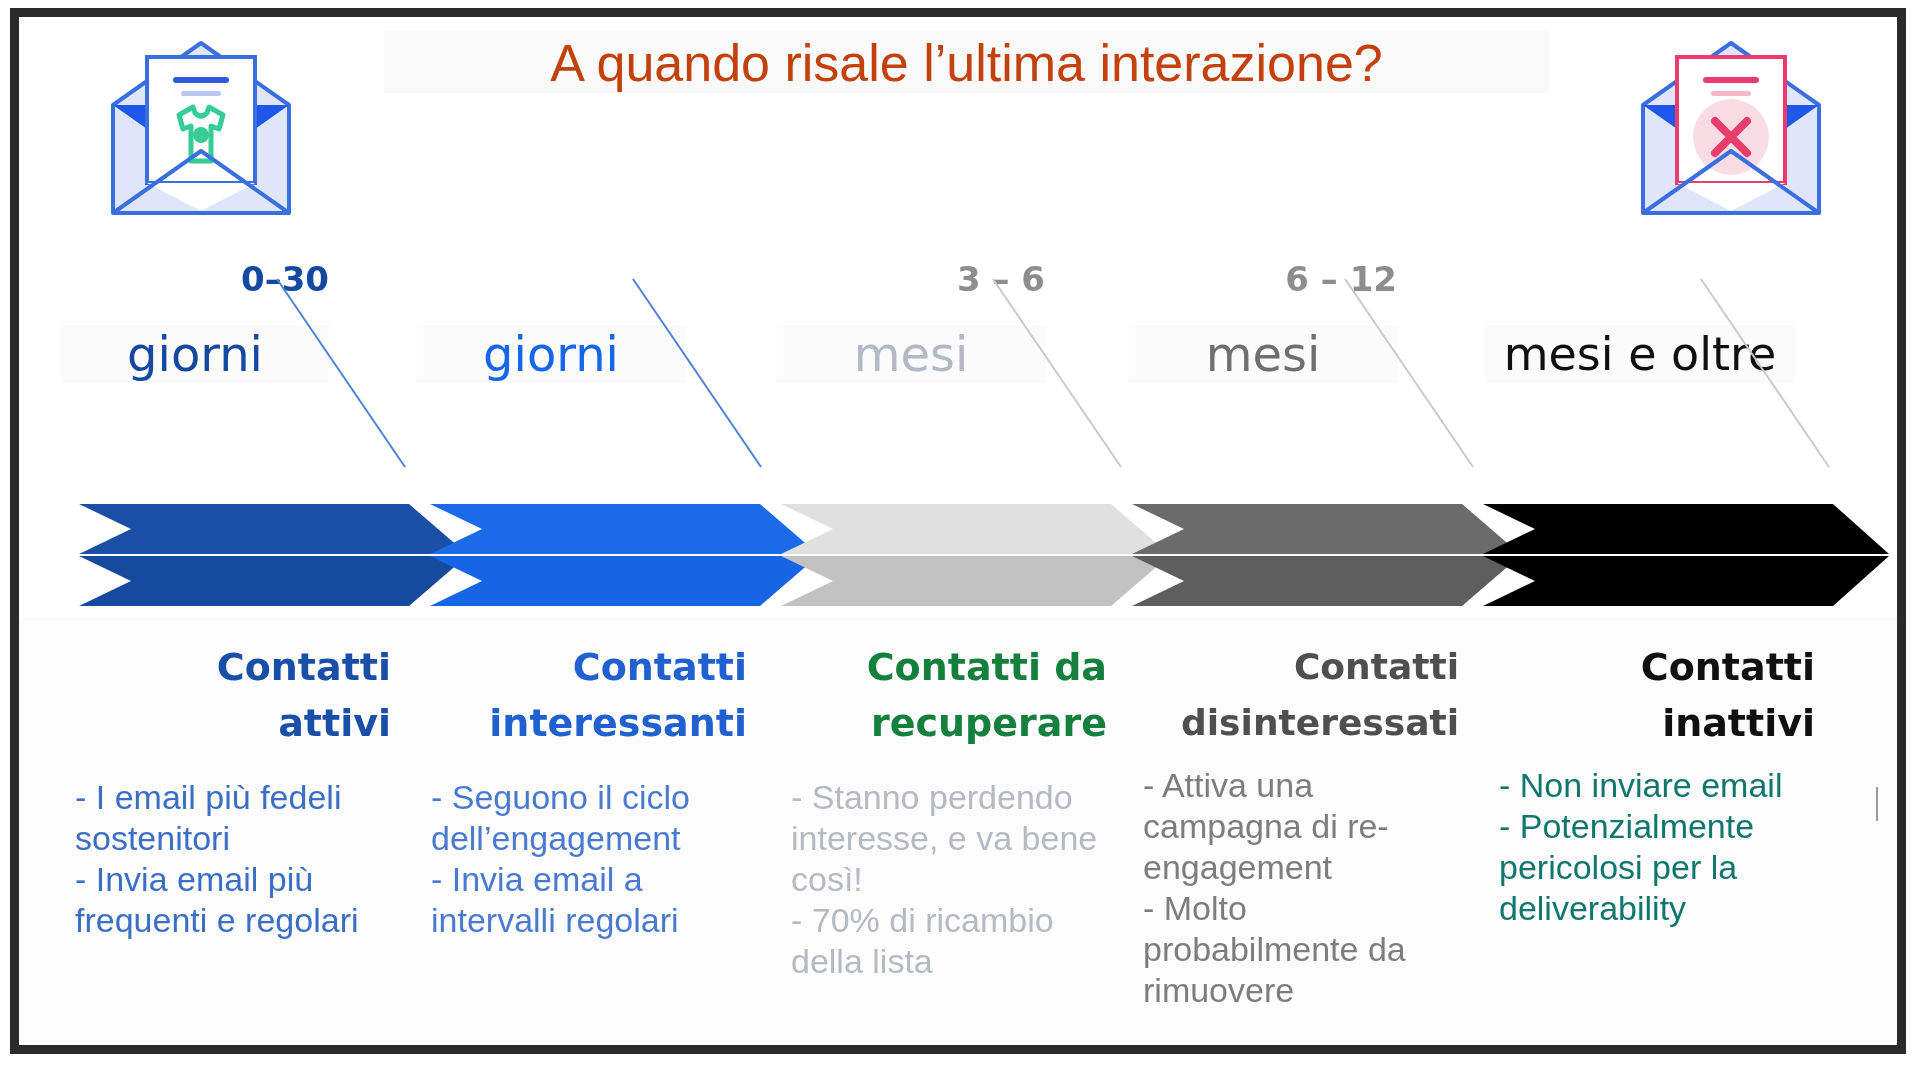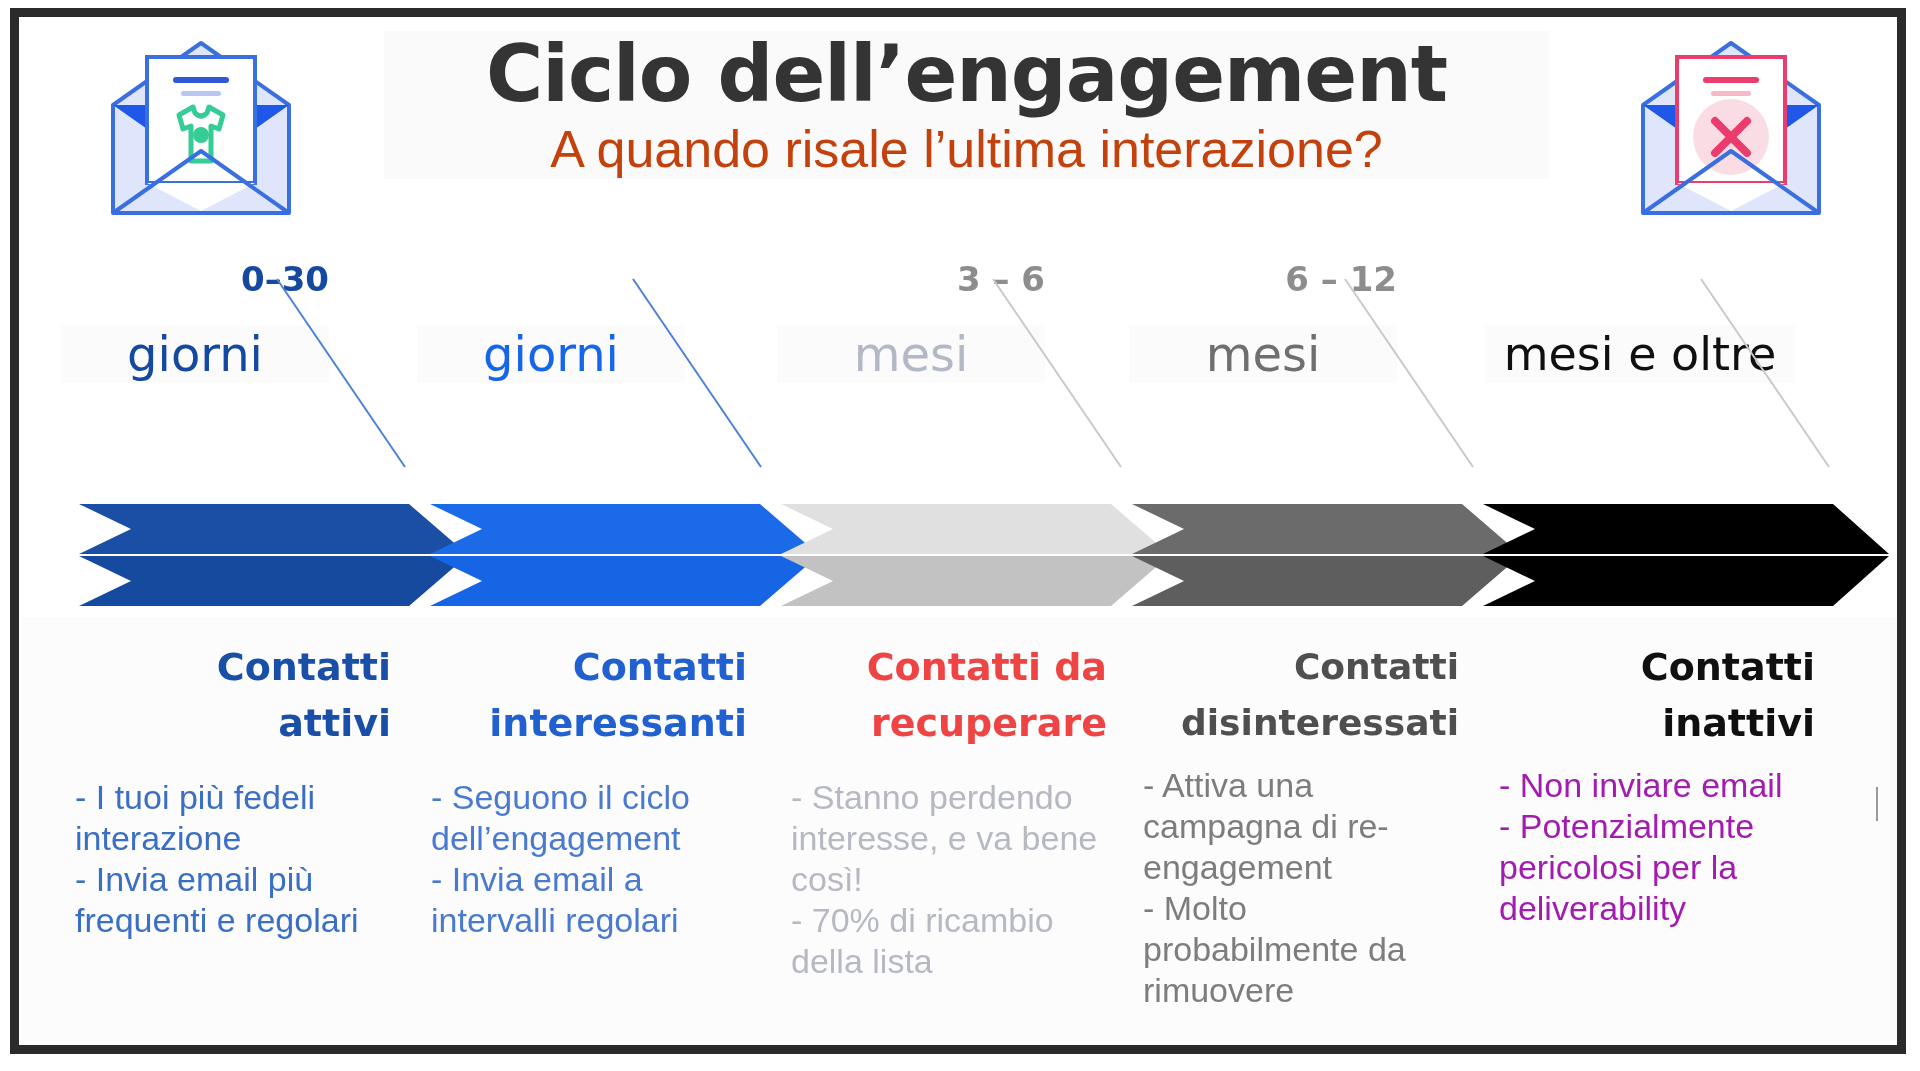--- a/index.html
+++ b/index.html
@@ -217,21 +217,20 @@
         <path d="M46 148 L100 176 L154 148" fill="#ffffff" stroke="none"></path>
         <rect x="72" y="42" width="56" height="6" rx="3" fill="#2f57d8"></rect>
         <rect x="80" y="56" width="40" height="5" rx="2.5" fill="#b9c6f2"></rect>
         <path d="M78 80 L92 72 L94 78 Q100 84 106 78 L108 72 L122 80 L118 94 L110 91 L110 126 L90 126 L90 91 L82 94 Z" fill="none" stroke="#36cc96" stroke-width="5" stroke-linejoin="round"></path>
         <circle cx="100" cy="100" r="8" fill="#36cc96"></circle>
         <path d="M12 178 L100 116 L188 178" fill="none" stroke="#3a6fe0" stroke-width="4" stroke-linejoin="round"></path>
       </svg>
     </div>
 
     <div class="title-block">
-      <div class="title">Ciclo dell’engagement</div>
       <div class="subtitle">A quando risale l’ultima interazione?</div>
     </div>
 
     <div class="mail-icon right">
       <svg viewBox="0 0 200 185" xmlns="http://www.w3.org/2000/svg">
         <path d="M12 70 L100 8 L188 70 L188 178 L12 178 Z" fill="#dfe6fb" stroke="#3a6fe0" stroke-width="4" stroke-linejoin="round"></path>
         <path d="M12 70 L100 132 L188 70" fill="#1f58e8" stroke="none"></path>
         <rect x="46" y="22" width="108" height="126" fill="#ffffff" stroke="#eb3c6e" stroke-width="4"></rect>
         <path d="M46 148 L100 176 L154 148" fill="#ffffff" stroke="none"></path>
         <rect x="72" y="42" width="56" height="6" rx="3" fill="#eb3c6e"></rect>
@@ -340,48 +339,48 @@
         </div>
       </div>
     </div>
   </div>
 
   <div class="body-area">
 
     <div class="col c0">
       <div class="col-head" style="color:#1a4fa8">Contatti
 attivi</div>
-      <div class="col-body" style="color:#3a6fc4">- I tuoi più fedeli interazione
+      <div class="col-body" style="color:#3a6fc4">- I email più fedeli sostenitori
 - Invia email più frequenti e regolari</div>
     </div>
 
     <div class="col c1">
       <div class="col-head" style="color:#2060cf">Contatti
 interessanti</div>
       <div class="col-body" style="color:#4a7ad0">- Seguono il ciclo dell’engagement
 - Invia email a intervalli regolari</div>
     </div>
 
     <div class="col c2">
-      <div class="col-head" style="color:#ef4444">Contatti da
+      <div class="col-head" style="color:#15803d">Contatti da
 recuperare</div>
       <div class="col-body" style="color:#b6b9c2">- Stanno perdendo interesse, e va bene così!
 - 70% di ricambio della lista</div>
     </div>
 
     <div class="col c3">
       <div class="col-head" style="color:#4f4f4f">Contatti
 disinteressati</div>
       <div class="col-body" style="color:#7d7d7d">- Attiva una campagna di re-engagement
 - Molto probabilmente da rimuovere</div>
     </div>
 
     <div class="col c4">
       <div class="col-head" style="color:#101010">Contatti
 inattivi</div>
-      <div class="col-body" style="color:#a21caf">- Non inviare email
+      <div class="col-body" style="color:#0f766e">- Non inviare email
 - Potenzialmente pericolosi per la deliverability</div>
     </div>
   </div>
 
   <div class="edge-tick"></div>
 
 </div>
 
 </body></html>

